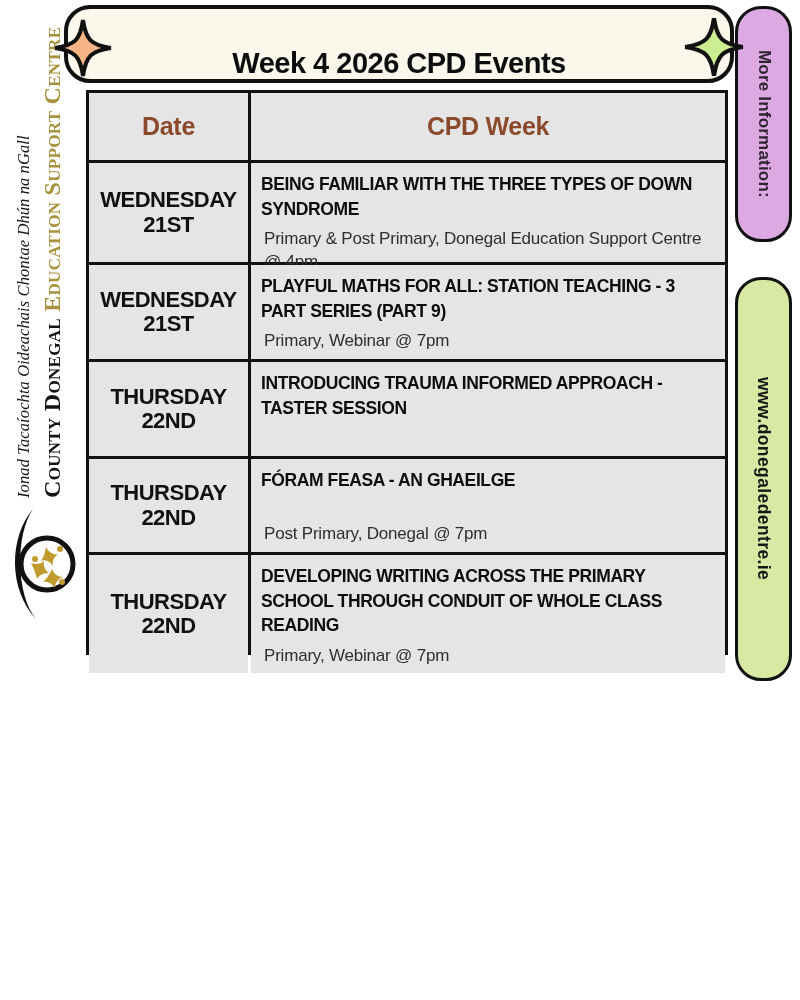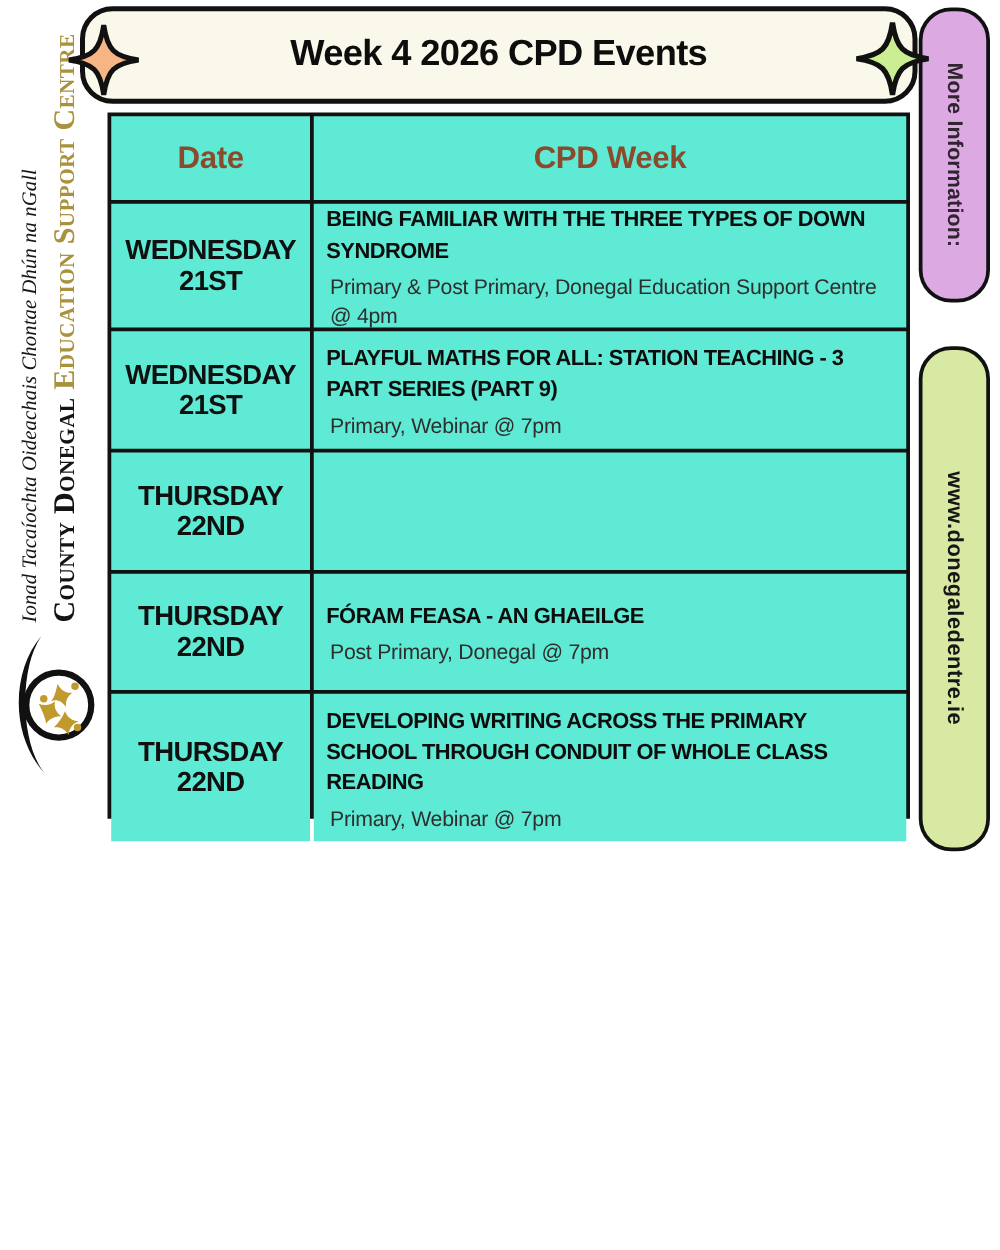--- a/index.html
+++ b/index.html
@@ -2,34 +2,34 @@
 <html><head>
 <meta charset="utf-8">
 <style>
   html,body{margin:0;padding:0;background:#ffffff;}
   .page{position:relative;width:800px;height:1000px;background:#ffffff;overflow:hidden;
         font-family:"Liberation Sans",sans-serif;}
 
   
   .banner{position:absolute;left:64px;top:5px;width:662px;height:70px;
           background:#FAF7EB;border:4px solid #111;border-radius:26px;
-          display:flex;flex-direction:column;align-items:center;justify-content:center;z-index:2;}
+          display:flex;flex-direction:column;align-items:center;justify-content:flex-end;z-index:2;}
   .banner-line{font-weight:bold;font-size:29px;line-height:1.08;color:#0d0d0d;letter-spacing:-0.5px;}
   .star{position:absolute;z-index:3;}
   .star svg{display:block;}
 
   
   .cpd-table{position:absolute;left:86px;top:90px;width:642px;height:565px;
              background:#111;display:grid;grid-template-columns:159px 1fr;
              grid-template-rows:67px 99px 94px 94px 93px auto;
              gap:3px;padding:3px;box-sizing:border-box;z-index:1;}
-  .cell{background:#5eead4;display:flex;flex-direction:column;justify-content:center;align-items:center;}
+  .cell{background:#e5e5e5;display:flex;flex-direction:column;justify-content:center;align-items:center;}
   .cell-header{font-weight:bold;font-size:25px;color:#8B4A2B;letter-spacing:-0.3px;}
   .cell-date{font-weight:bold;font-size:22px;line-height:1.1;color:#101010;letter-spacing:-0.5px;}
-  .cell-event{align-items:flex-start;justify-content:center;padding:9px 12px 6px 10px;}
+  .cell-event{align-items:flex-start;justify-content:space-between;padding:9px 12px 6px 10px;}
   .event-title{font-weight:bold;font-size:17.5px;line-height:1.4;color:#0d0d0d;letter-spacing:-0.4px;}
   .event-details{font-size:17px;line-height:1.35;color:#2e2e2e;margin-top:7px;letter-spacing:-0.2px;padding-left:3px;}
 
   
   .pill{position:absolute;left:735px;width:57px;border:3.5px solid #111;border-radius:26px;
         box-sizing:border-box;display:flex;align-items:center;justify-content:center;z-index:1;}
   .pill-purple{top:6px;height:236px;background:#DCA9E3;}
   .pill-green{top:277px;height:404px;background:#D8E9A4;}
   .pill-text{writing-mode:vertical-rl;text-orientation:sideways;font-weight:bold;}
   .pill-purple .pill-text{font-size:17px;color:#2F2430;letter-spacing:0.2px;}
@@ -92,20 +92,21 @@
     <div class="cell cell-event">
       <span class="event-title">PLAYFUL MATHS FOR ALL: STATION TEACHING - 3 PART SERIES (PART 9)</span>
       <span class="event-details">Primary, Webinar @ 7pm</span>
     </div>
 
     <div class="cell">
       <span class="cell-date">THURSDAY</span>
       <span class="cell-date">22ND</span>
     </div>
     <div class="cell cell-event">
+      <span class="event-title">INTRODUCING TRAUMA INFORMED APPROACH - TASTER SESSION</span>
     </div>
 
     <div class="cell">
       <span class="cell-date">THURSDAY</span>
       <span class="cell-date">22ND</span>
     </div>
     <div class="cell cell-event">
       <span class="event-title">FÓRAM FEASA - AN GHAEILGE</span>
       <span class="event-details">Post Primary, Donegal @ 7pm</span>
     </div>

